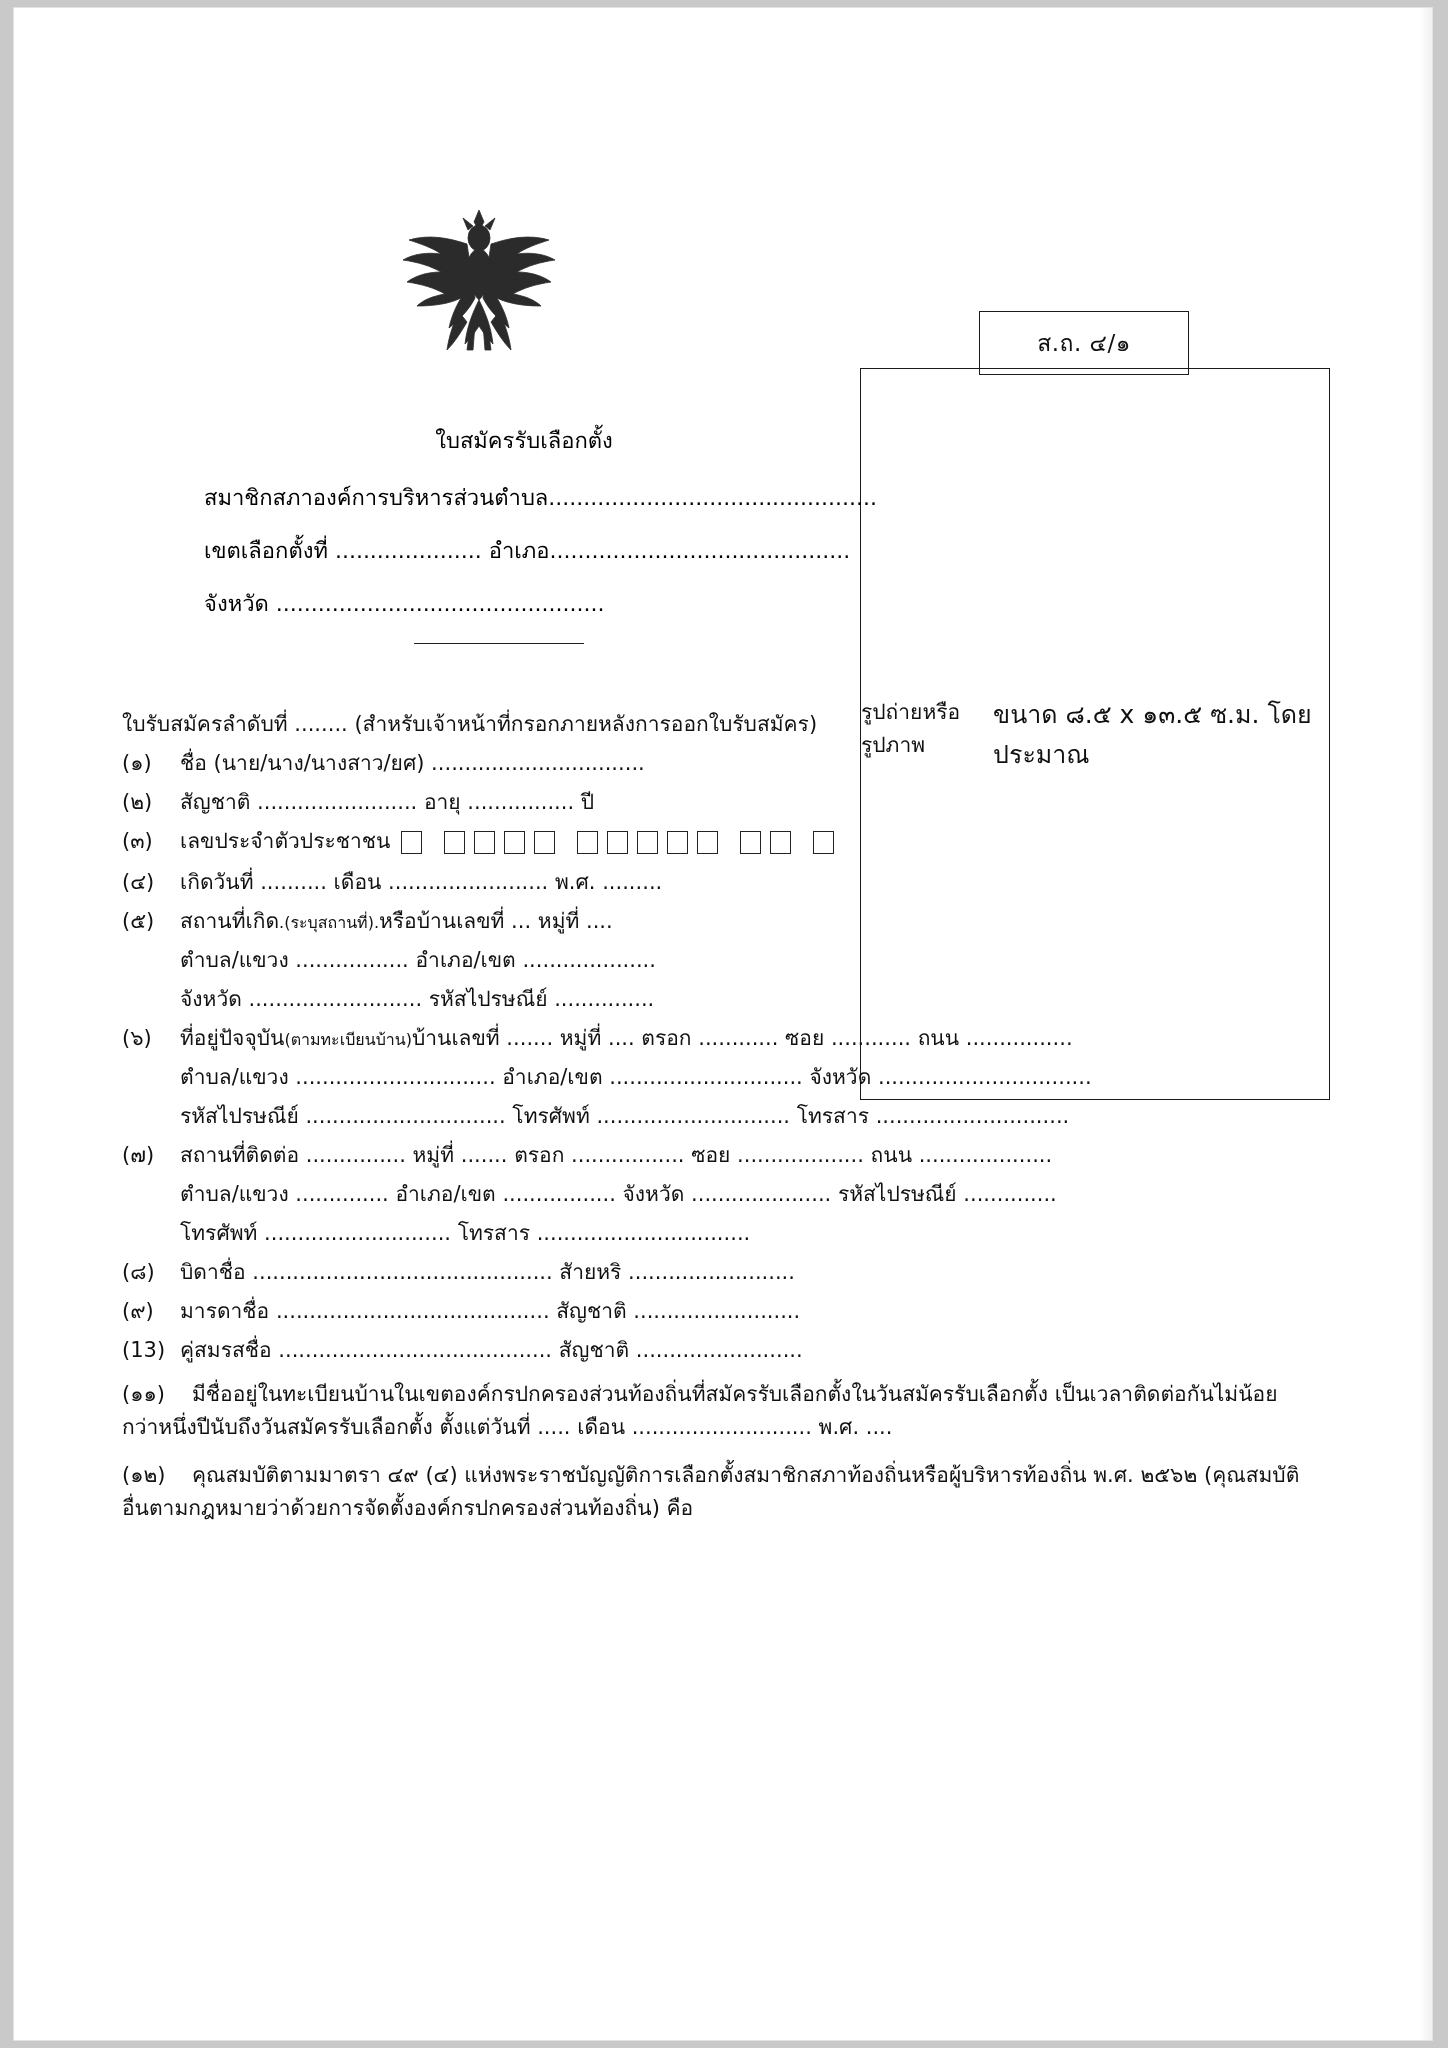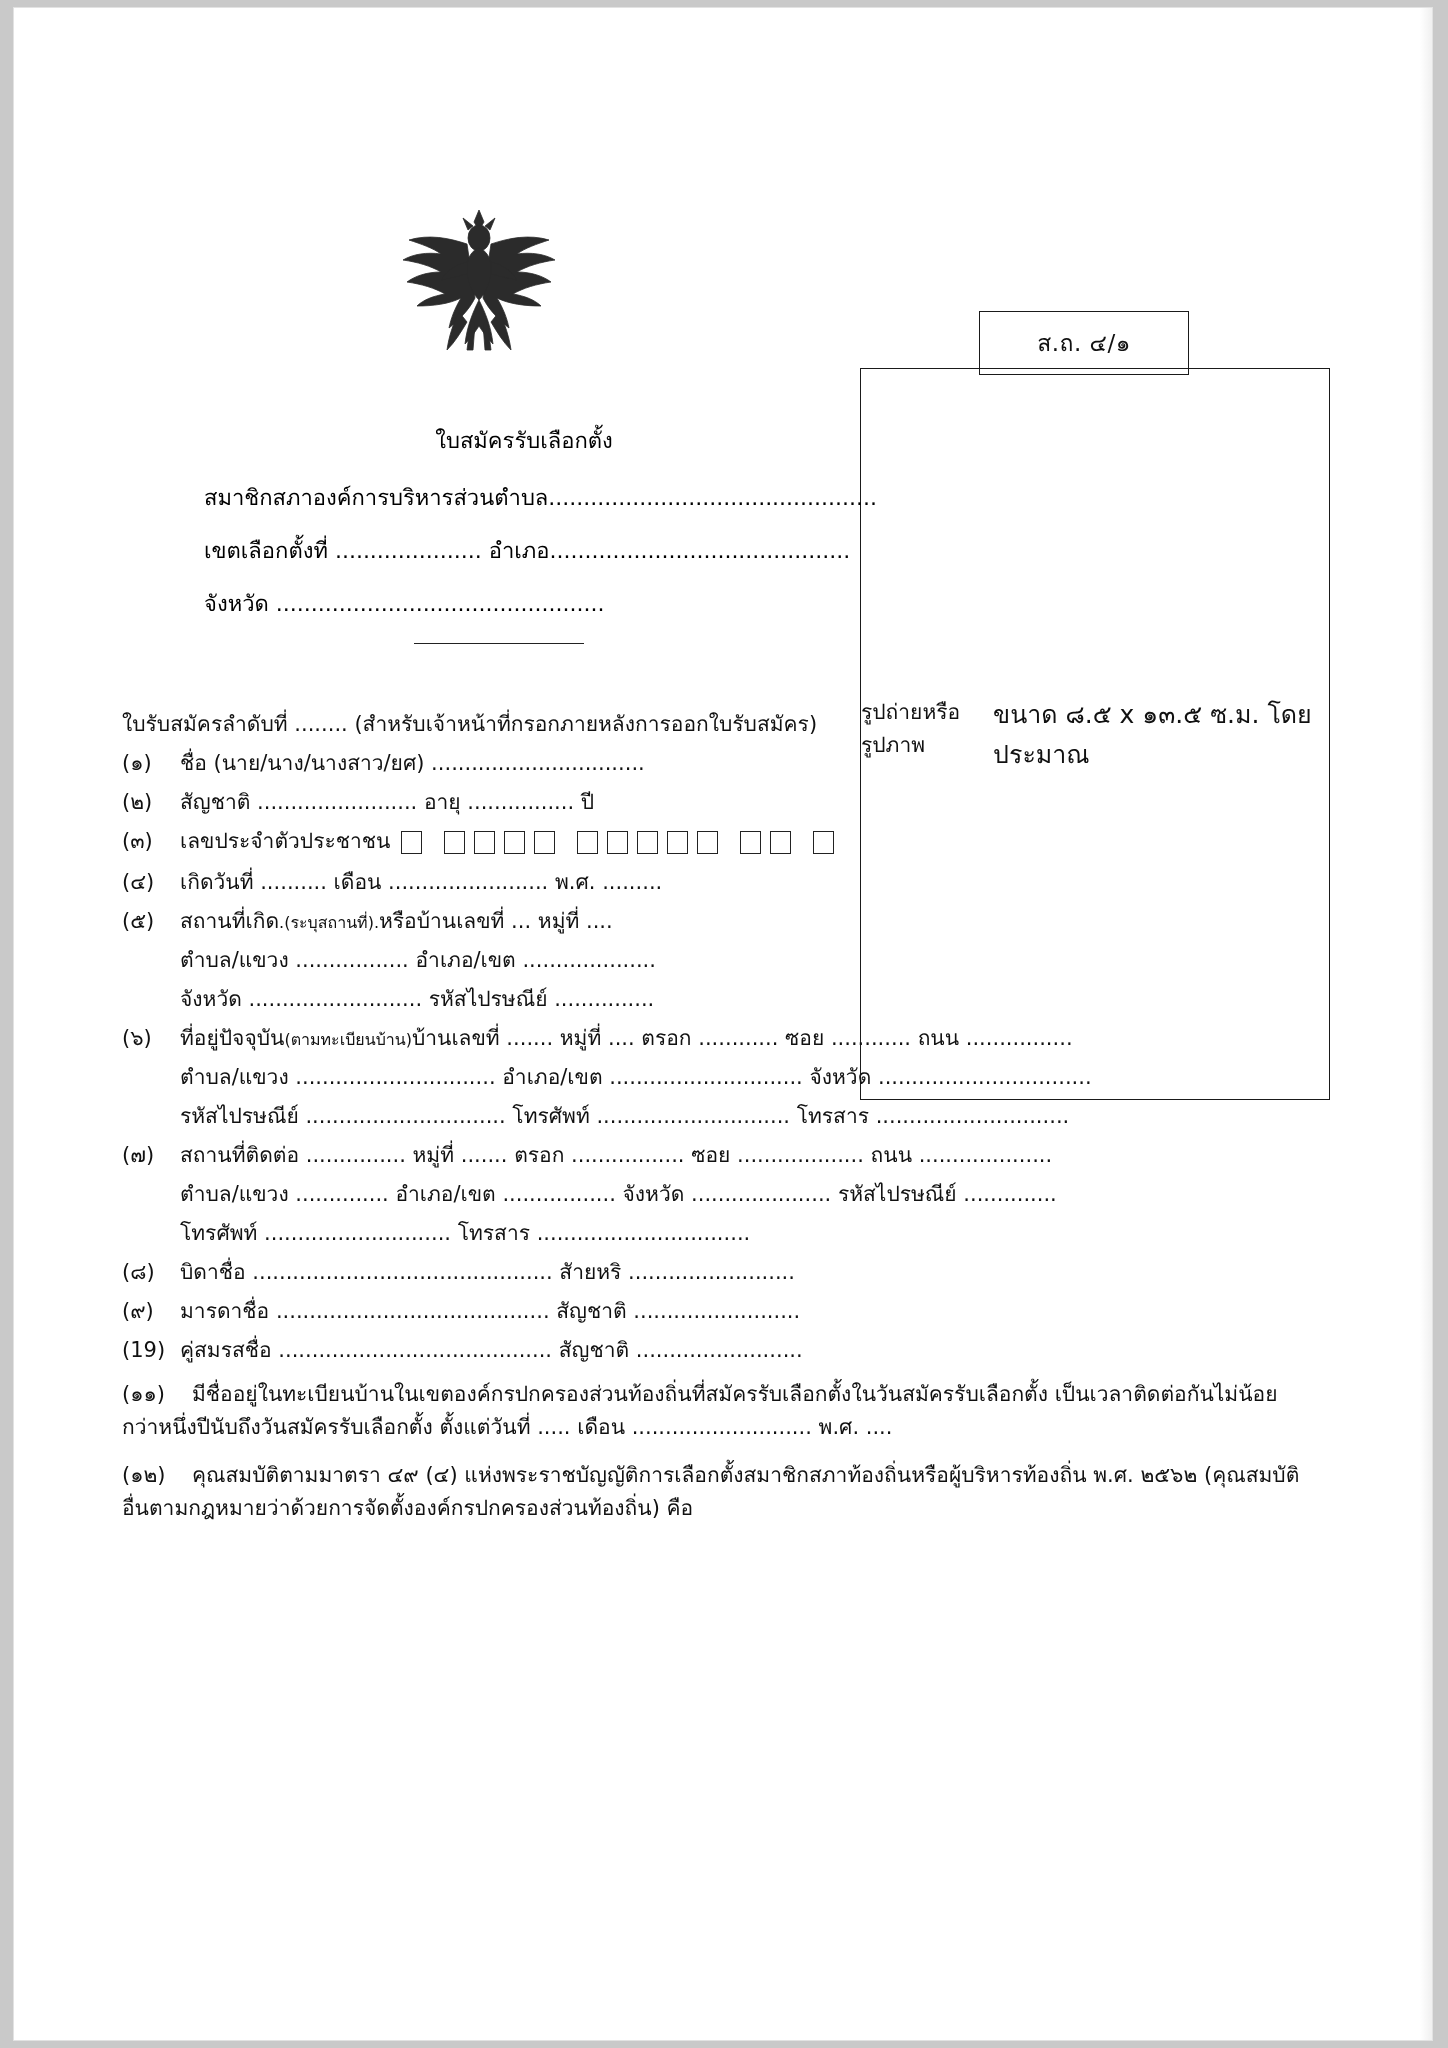--- a/index.html
+++ b/index.html
@@ -259,21 +259,21 @@
 
     <div class="row">
       <span class="num">(๘)</span><span>บิดาชื่อ ............................................. สัายหริ .........................</span>
     </div>
 
     <div class="row">
       <span class="num">(๙)</span><span>มารดาชื่อ ......................................... สัญชาติ .........................</span>
     </div>
 
     <div class="row">
-      <span class="num">(19)</span><span>คู่สมรสชื่อ ......................................... สัญชาติ .........................</span>
+      <span class="num">(13)</span><span>คู่สมรสชื่อ ......................................... สัญชาติ .........................</span>
     </div>
 
     <div class="para">
       <span class="hang">(๑๑)</span><span>มีชื่ออยู่ในทะเบียนบ้านในเขตองค์กรปกครองส่วนท้องถิ่นที่สมัครรับเลือกตั้งในวันสมัครรับเลือกตั้ง เป็นเวลาติดต่อกันไม่น้อยกว่าหนึ่งปีนับถึงวันสมัครรับเลือกตั้ง ตั้งแต่วันที่ ..... เดือน ........................... พ.ศ. ....</span>
     </div>
 
     <div class="para">
       <span class="hang">(๑๒)</span><span>คุณสมบัติตามมาตรา ๔๙ (๔) แห่งพระราชบัญญัติการเลือกตั้งสมาชิกสภาท้องถิ่นหรือผู้บริหารท้องถิ่น พ.ศ. ๒๕๖๒ (คุณสมบัติอื่นตามกฎหมายว่าด้วยการจัดตั้งองค์กรปกครองส่วนท้องถิ่น) คือ</span>
     </div>
 

